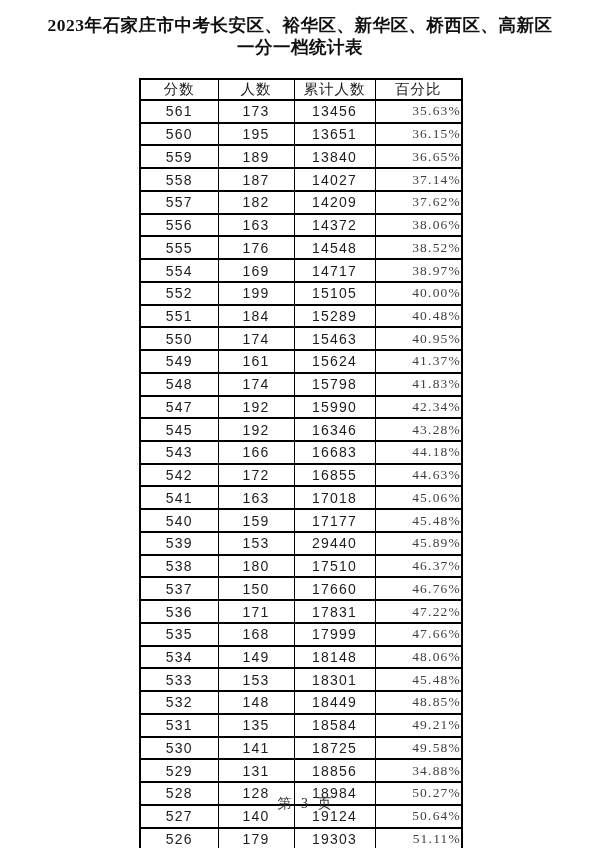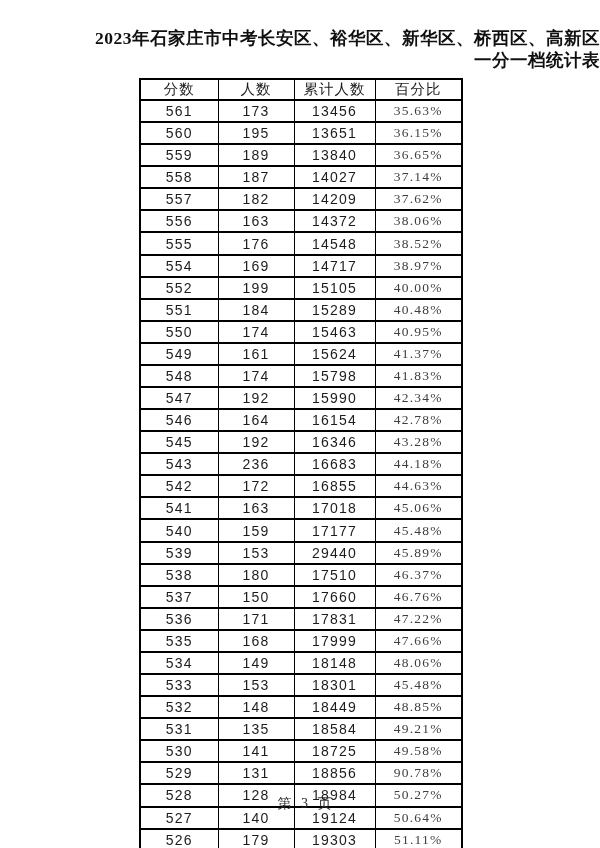--- a/index.html
+++ b/index.html
@@ -6,22 +6,22 @@
   html, body { background: #ffffff; }
   .page {
     position: relative;
     width: 600px;
     height: 848px;
     background: #ffffff;
     overflow: hidden;
     font-family: "Liberation Sans", sans-serif;
   }
   .title {
-    padding-top: 27px;
-    text-align: right;
+    padding-top: 14px;
+    text-align: center;
     font-family: "Liberation Serif", serif;
     font-weight: bold;
     font-size: 17.5px;
     line-height: 22px;
     color: #101010;
     letter-spacing: 0.5px;
   }
   table.score-table {
     position: absolute;
     left: 139px;
@@ -55,20 +55,21 @@
     font-family: "Liberation Sans", sans-serif;
     font-size: 14px;
     color: #1c1c1c;
     letter-spacing: 1.2px;
   }
   .score-table td.pct {
     font-family: "Liberation Serif", serif;
     font-size: 13.5px;
     color: #3e3e3e;
     letter-spacing: 1.2px;
+    text-align: right;
   }
   .footer {
     position: absolute;
     top: 795px;
     left: 0;
     width: 100%;
     text-align: center;
     font-family: Liberation Serif, serif;
     font-size: 14px;
     color: #2e2e2e;
@@ -180,34 +181,28 @@
           <td class="num">15798</td>
           <td class="pct">41.83%</td>
         </tr>
         <tr>
           <td class="num">547</td>
           <td class="num">192</td>
           <td class="num">15990</td>
           <td class="pct">42.34%</td>
         </tr>
         <tr>
-          <td class="num">546</td>
-          <td class="num">164</td>
-          <td class="num">16154</td>
-          <td class="pct">42.78%</td>
-        </tr>
-        <tr>
           <td class="num">545</td>
           <td class="num">192</td>
           <td class="num">16346</td>
           <td class="pct">43.28%</td>
         </tr>
         <tr>
           <td class="num">543</td>
-          <td class="num">236</td>
+          <td class="num">166</td>
           <td class="num">16683</td>
           <td class="pct">44.18%</td>
         </tr>
         <tr>
           <td class="num">542</td>
           <td class="num">172</td>
           <td class="num">16855</td>
           <td class="pct">44.63%</td>
         </tr>
         <tr>
@@ -279,21 +274,21 @@
         <tr>
           <td class="num">530</td>
           <td class="num">141</td>
           <td class="num">18725</td>
           <td class="pct">49.58%</td>
         </tr>
         <tr>
           <td class="num">529</td>
           <td class="num">131</td>
           <td class="num">18856</td>
-          <td class="pct">90.78%</td>
+          <td class="pct">34.88%</td>
         </tr>
         <tr>
           <td class="num">528</td>
           <td class="num">128</td>
           <td class="num">18984</td>
           <td class="pct">50.27%</td>
         </tr>
         <tr>
           <td class="num">527</td>
           <td class="num">140</td>

